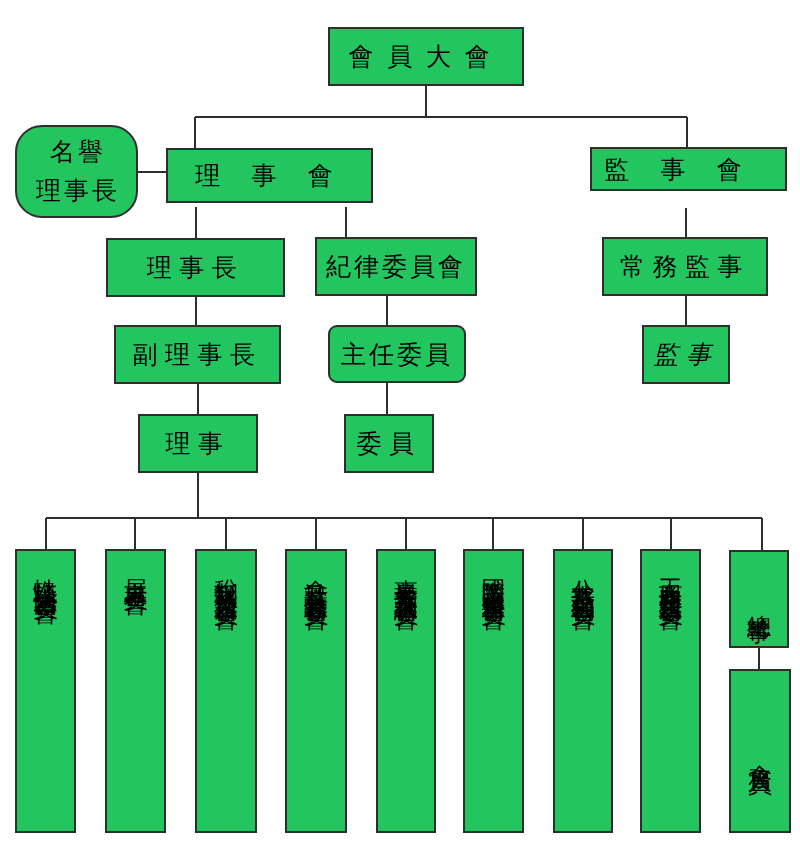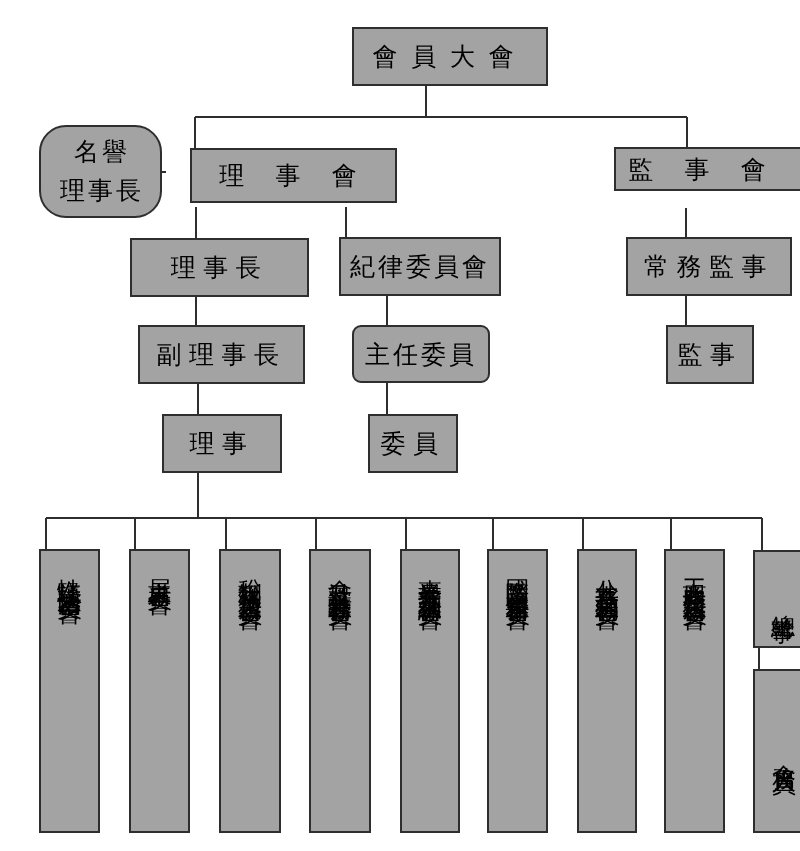--- a/index.html
+++ b/index.html
@@ -18,28 +18,27 @@
   }
   #connectors {
     position: absolute;
     left: 0; top: 0;
     width: 800px; height: 851px;
   }
   .box {
     position: absolute;
     box-sizing: border-box;
     border: 2px solid #2e2e2e;
-    background: #a3a3a3;
+    background: #22c55e;
     display: flex;
     align-items: center;
     justify-content: center;
     font-size: 25px;
     line-height: 1;
     white-space: nowrap;
-    margin-left: 24px;
   }
   
   .sp-xl { letter-spacing: 1.25em; margin-right: -1.25em; }
   .sp-l  { letter-spacing: 0.55em; margin-right: -0.55em; }
   .sp-m  { letter-spacing: 0.30em; margin-right: -0.30em; }
   .sp-s  { letter-spacing: 0.12em; margin-right: -0.12em; }
 
   
   .two-line {
     flex-direction: column;
@@ -67,21 +66,21 @@
   
   #n-assembly     { left: 328px; top:  27px; width: 196px; height: 59px; }
   #n-honorary     { left:  15px; top: 125px; width: 123px; height: 93px; }
   #n-directors    { left: 166px; top: 148px; width: 207px; height: 55px; padding-left: 20px; }
   #n-supervisors  { left: 590px; top: 147px; width: 197px; height: 44px; }
   #n-chairman     { left: 106px; top: 238px; width: 179px; height: 59px; }
   #n-discipline   { left: 315px; top: 237px; width: 162px; height: 59px; }
   #n-standing     { left: 602px; top: 237px; width: 166px; height: 59px; }
   #n-vice         { left: 114px; top: 325px; width: 167px; height: 59px; }
   #n-chief        { left: 328px; top: 325px; width: 138px; height: 58px; border-radius: 9px; }
-  #n-supervisor   { left: 642px; top: 325px; width:  88px; height: 59px; }
+  #n-supervisor   { left: 642px; top: 325px; width:  88px; height: 59px; font-style: italic; }
   #n-director     { left: 138px; top: 414px; width: 120px; height: 59px; }
   #n-commissioner { left: 344px; top: 414px; width:  90px; height: 59px; }
 
   .committee { top: 549px; width: 61px; height: 284px; }
   #c1 { left:  15px; }
   #c2 { left: 105px; }
   #c3 { left: 195px; width: 62px; }
   #c4 { left: 285px; width: 62px; }
   #c5 { left: 376px; width: 60px; }
   #c6 { left: 463px; }

